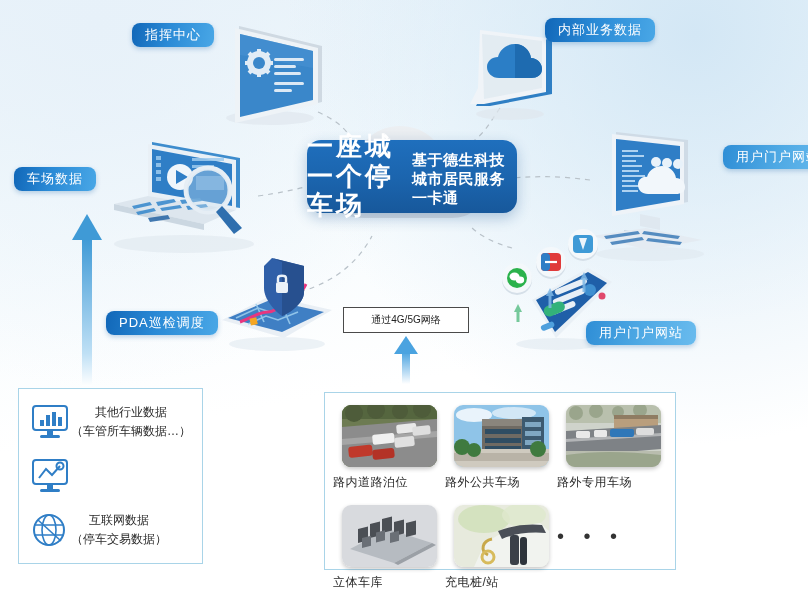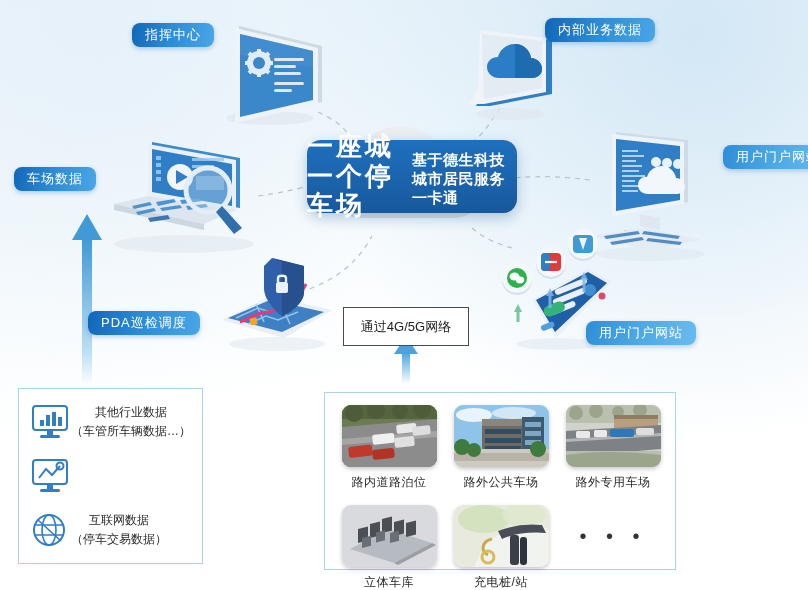--- a/index.html
+++ b/index.html
@@ -32,23 +32,23 @@
   .pill.lite {
     background: linear-gradient(100deg,#2f8ed6 0%, #4fa9e4 50%, #69bbee 100%);
   }
 
   
   .netbox {
     position:absolute;
     border:1px solid #4a4a4a;
     background:#fff;
     color:#222;
-    font-size:13px;
+    font-size:10px;
     display:flex; align-items:center; justify-content:center;
-    padding:0 12px; height:39px;
+    padding:0 12px; height:26px;
     white-space:nowrap;
   }
 
   
   .banner {
     position:absolute;
     background: linear-gradient(180deg,#1f6fbd 0%, #1b64ad 55%, #17589b 100%);
     border-radius:14px;
     box-shadow:0 5px 14px rgba(25,85,150,.3);
     display:flex; flex-direction:row; align-items:center; justify-content:center;
@@ -69,21 +69,21 @@
     position:absolute;
     background:#fff;
     border:1.5px solid #a9d4e8;
   }
   .datarow { display:flex; align-items:center; }
   .datarow .txt { color:#2b2b2b; font-size:12px; line-height:1.55; }
   .datarow .txt .l1 { display:block; text-align:center; }
   .datarow .txt .l2 { display:block; text-align:left; }
 
   .thumbgrid { position:absolute; display:flex; flex-wrap:wrap; }
-  .thumbcell { width:112px; text-align:center; }
+  .thumbcell { width:112px; }
   .thumb {
     width:95px; height:62px; border-radius:9px; margin:0 auto;
     box-shadow:0 2px 4px rgba(0,0,0,.22);
     background-size:cover; position:relative; overflow:hidden;
   }
   .thumbcap { font-size:12px; color:#2b2b2b; margin-top:7px; letter-spacing:.5px; }
   .dots { font-size:20px; color:#333; letter-spacing:7px; line-height:62px; }
 
   
   .uparrow { position:absolute; }
@@ -308,21 +308,21 @@
 
   <div class="banner" style="left:307px;top:140px;width:210px;height:73px;">
     <div class="t1">一座城一个停车场</div>
     <div class="t2">基于德生科技城市居民服务一卡通</div>
   </div>
 
   <div class="pill" style="left:132px;top:23px;">指挥中心</div>
   <div class="pill" style="left:545px;top:18px;">内部业务数据</div>
   <div class="pill" style="left:14px;top:167px;">车场数据</div>
   <div class="pill lite" style="left:723px;top:145px;">用户门户网站</div>
-  <div class="pill" style="left:88px;top:311px;">PDA巡检调度</div>
+  <div class="pill" style="left:106px;top:311px;">PDA巡检调度</div>
   <div class="pill lite" style="left:586px;top:321px;">用户门户网站</div>
 
   <div class="netbox" style="left:343px;top:307px;width:126px;">通过4G/5G网络</div>
 
   <div class="panel" style="left:18px;top:388px;width:185px;height:176px;padding:14px 10px;">
 
     <div class="datarow" style="margin-bottom:16px;">
       <svg width="42" height="38" viewBox="0 0 42 38">
         <rect x="4" y="3" width="34" height="24" rx="3" fill="none" stroke="#2f7ec6" stroke-width="2"></rect>
         <g fill="#2f7ec6">

